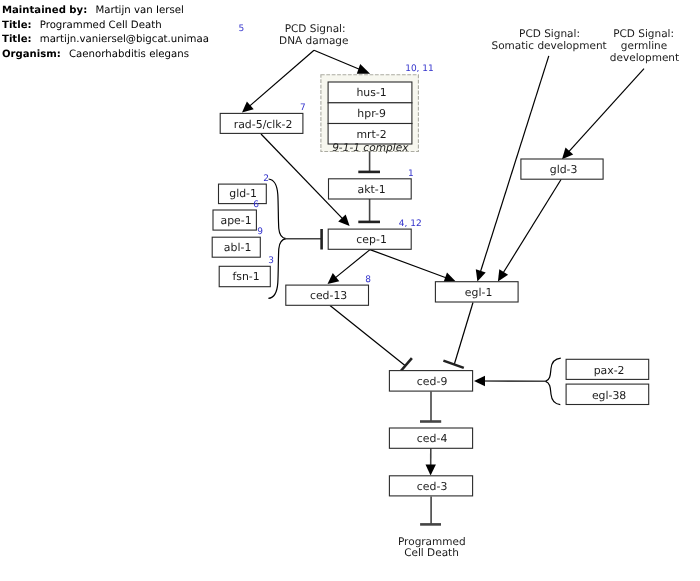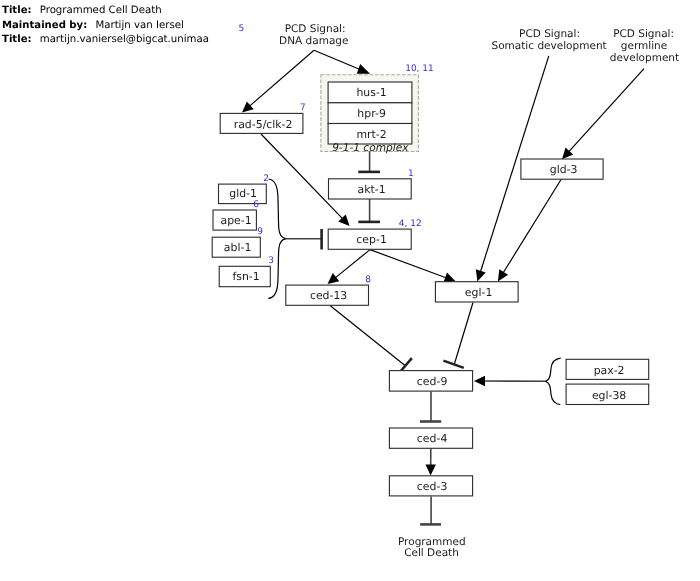--- a/index.html
+++ b/index.html
@@ -21,23 +21,24 @@
   .brace{stroke:#000;stroke-width:1.2;fill:none;}
   .arrowhead{fill:#000;stroke:none;}
   .group{fill:#f7f7ef;stroke:#acaca2;stroke-width:1.1;stroke-dasharray:3.8 1.6;}
 </style>
 </head>
 <body>
 
 <div id="root">
 
   <div id="meta">
+    <div class="meta-row"><span class="meta-key">Maintained by:</span><span class="meta-val">Martijn van Iersel</span></div>
     <div class="meta-row"><span class="meta-key">Title:</span><span class="meta-val">Programmed Cell Death</span></div>
-    <div class="meta-row"><span class="meta-key">Maintained by:</span><span class="meta-val">Martijn van Iersel</span></div>
     <div class="meta-row"><span class="meta-key">Title:</span><span class="meta-val">martijn.vaniersel@bigcat.unimaas.nl</span></div>
+    <div class="meta-row"><span class="meta-key">Organism:</span><span class="meta-val">Caenorhabditis elegans</span></div>
   </div>
 
   <svg id="diagram" width="700" height="581">
 
     <rect class="group" x="320.9" y="74.7" width="97.5" height="76.8"></rect>
 
     <g>
 
       <path class="edge" d="M314,50.2 L249.2,106.4"></path>
       <polygon class="arrowhead" points="242.0,112.6 246.9,101.5 253.7,109.3"></polygon>

